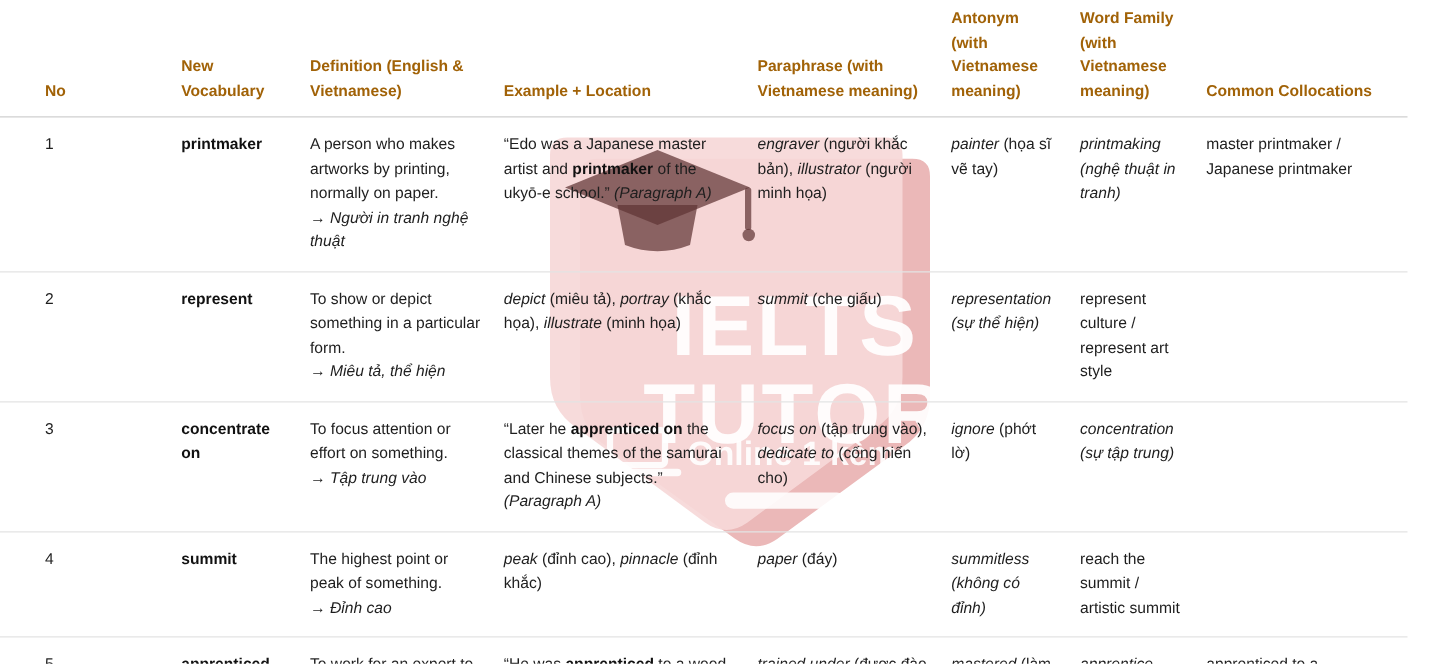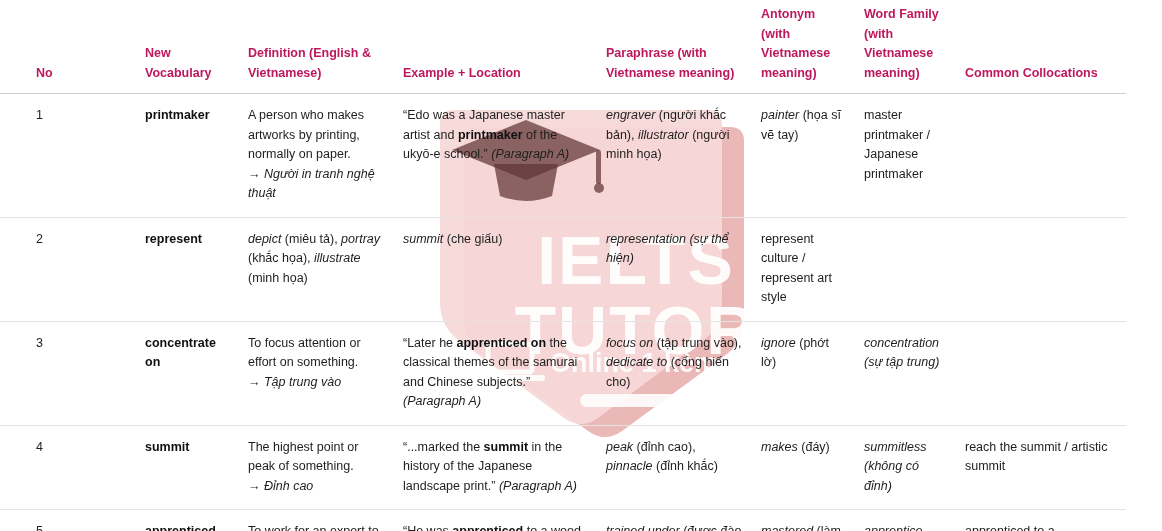--- a/index.html
+++ b/index.html
@@ -15,21 +15,21 @@
     grid-template-columns:109px 103px 155px 203px 155px 103px 101px 161px;
     padding-left:36px;
   }
   .cell{padding-right:18px;box-sizing:border-box;}
   .header-row{
     align-items:end;
     padding-top:5px;padding-bottom:10px;
     border-bottom:1px solid #cfcfcf;
     width:1126px;box-sizing:border-box;
   }
-  .header-cell{font-weight:700;color:#be185d;}
+  .header-cell{font-weight:700;color:#a16207;}
   .data-row{
     border-bottom:1px solid #e4e4e4;
     padding-top:12px;padding-bottom:13px;
     width:1126px;box-sizing:border-box;
   }
   .vocab{font-weight:700;color:#111;}
   .seg-b{font-weight:700;color:#111;}
   .seg-i{font-style:italic;}
   .watermark{
     position:absolute;left:430px;top:106px;width:316px;height:340px;
@@ -77,49 +77,50 @@
     <div class="cell header-cell">Common Collocations</div>
   </div>
   <div id="rows">
   <div class="grid-row data-row">
     <div class="cell">1</div>
     <div class="cell vocab">printmaker</div>
     <div class="cell"><span>A person who makes artworks by printing, normally on paper.</span><br><span class="seg-i">→ Người in tranh nghệ thuật</span></div>
     <div class="cell"><span>“Edo was a Japanese master artist and </span><span class="seg-b">printmaker</span><span> of the ukyō-e school.” </span><span class="seg-i">(Paragraph A)</span></div>
     <div class="cell"><span class="seg-i">engraver</span><span> (người khắc bản), </span><span class="seg-i">illustrator</span><span> (người minh họa)</span></div>
     <div class="cell"><span class="seg-i">painter</span><span> (họa sĩ vẽ tay)</span></div>
+    <div class="cell"><span class="seg-i">printmaking (nghệ thuật in tranh)</span></div>
     <div class="cell"><span>master printmaker / Japanese printmaker</span></div>
   </div>
 
   <div class="grid-row data-row">
     <div class="cell">2</div>
     <div class="cell vocab">represent</div>
+    <div class="cell"><span>To show or depict something in a particular form.</span><br><span class="seg-i">→ Miêu tả, thể hiện</span></div>
     <div class="cell"><span class="seg-i">depict</span><span> (miêu tả), </span><span class="seg-i">portray</span><span> (khắc họa), </span><span class="seg-i">illustrate</span><span> (minh họa)</span></div>
     <div class="cell"><span class="seg-i">summit</span><span> (che giấu)</span></div>
     <div class="cell"><span class="seg-i">representation (sự thể hiện)</span></div>
     <div class="cell"><span>represent culture / represent art style</span></div>
   </div>
 
   <div class="grid-row data-row">
     <div class="cell">3</div>
     <div class="cell vocab">concentrate on</div>
     <div class="cell"><span>To focus attention or effort on something.</span><br><span class="seg-i">→ Tập trung vào</span></div>
     <div class="cell"><span>“Later he </span><span class="seg-b">apprenticed on</span><span> the classical themes of the samurai and Chinese subjects.” </span><span class="seg-i">(Paragraph A)</span></div>
     <div class="cell"><span class="seg-i">focus on</span><span> (tập trung vào), </span><span class="seg-i">dedicate to</span><span> (cống hiến cho)</span></div>
     <div class="cell"><span class="seg-i">ignore</span><span> (phớt lờ)</span></div>
     <div class="cell"><span class="seg-i">concentration (sự tập trung)</span></div>
   </div>
 
   <div class="grid-row data-row">
     <div class="cell">4</div>
     <div class="cell vocab">summit</div>
     <div class="cell"><span>The highest point or peak of something.</span><br><span class="seg-i">→ Đỉnh cao</span></div>
-    <div class="cell"><span>“...marked the </span><span class="seg-b">summit</span><span> in the history of the Japanese landscape print.” </span><span class="seg-i">(Paragraph A)</span></div>
     <div class="cell"><span class="seg-i">peak</span><span> (đỉnh cao), </span><span class="seg-i">pinnacle</span><span> (đỉnh khắc)</span></div>
-    <div class="cell"><span class="seg-i">makes</span><span> (đáy)</span></div>
+    <div class="cell"><span class="seg-i">paper</span><span> (đáy)</span></div>
     <div class="cell"><span class="seg-i">summitless (không có đỉnh)</span></div>
     <div class="cell"><span>reach the summit / artistic summit</span></div>
   </div>
 
   <div class="grid-row data-row">
     <div class="cell">5</div>
     <div class="cell vocab">apprenticed</div>
     <div class="cell"><span>To work for an expert to learn a trade.</span><br></div>
     <div class="cell"><span>“He was </span><span class="seg-b">apprenticed</span><span> to a wood-block engraver.” </span></div>
     <div class="cell"><span class="seg-i">trained under</span><span> (được đào tạo bởi), </span></div>

